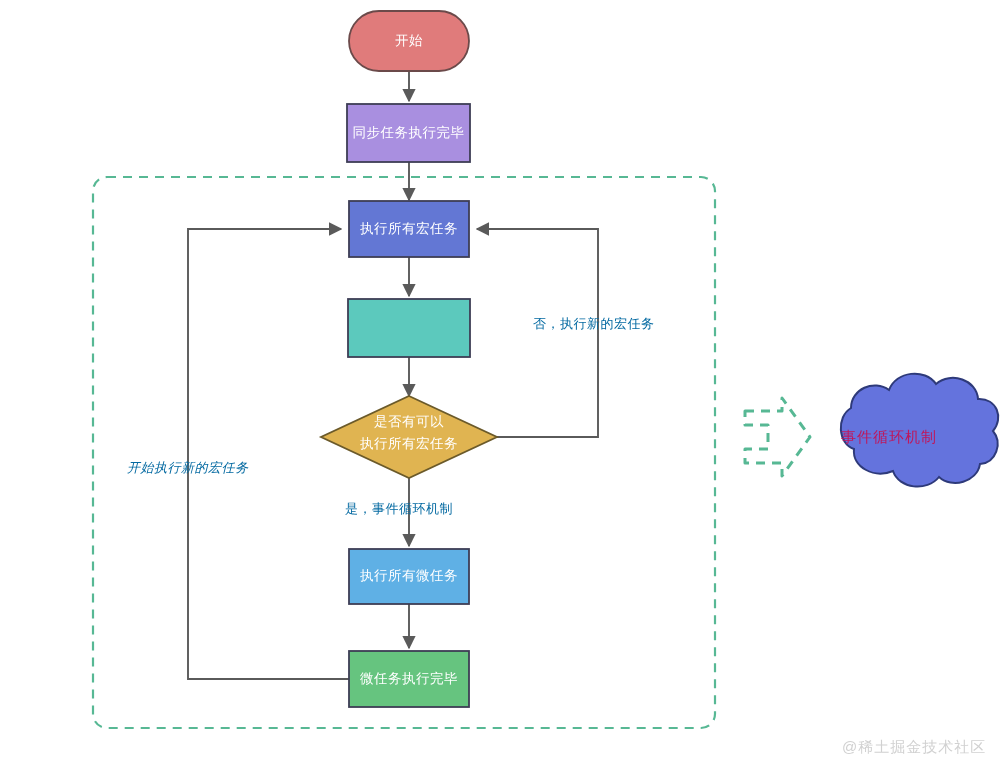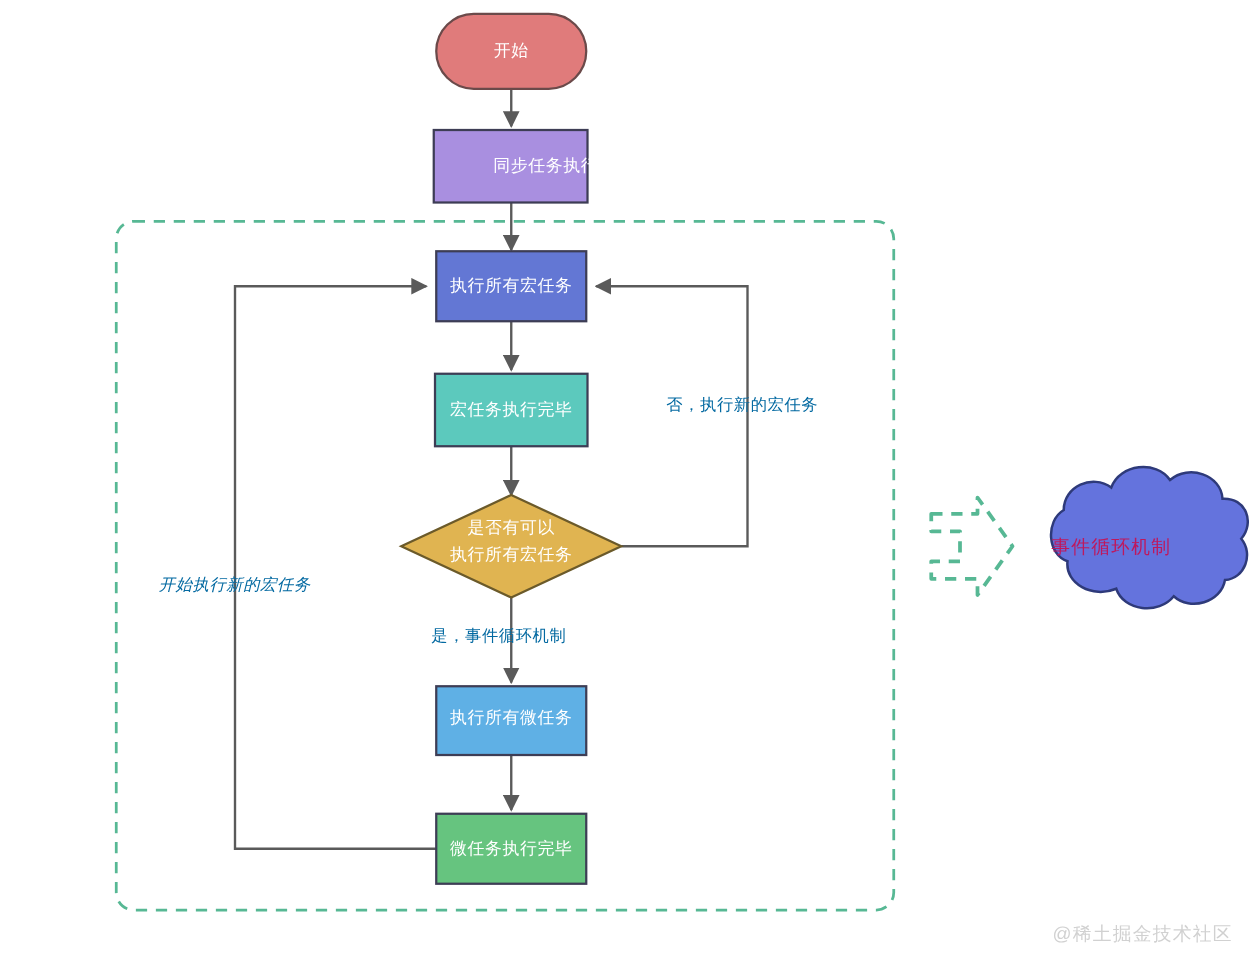--- a/index.html
+++ b/index.html
@@ -111,30 +111,29 @@
                C 1003 443, 996 463, 980 464
                C 977 482, 952 489, 939 477
                C 927 492, 899 489, 893 471
                C 874 479, 852 467, 854 449
                C 838 444, 836 417, 851 408 Z" fill="#6473dd" stroke="#2e3a7a" stroke-width="2"></path>
     </g>
   </svg>
 
   <div class="node-label" style="left:349px; top:11px; width:120px; height:60px;text-align:center;">开始</div>
 
-  <div class="node-label" style="left:347px; top:104px; width:123px; height:58px;padding-left:42px;">同步任务执行完毕</div>
+  <div class="node-label" style="left:347px; top:104px; width:123px; height:58px;">同步任务执行完毕</div>
 
   <div class="node-label" style="left:349px; top:201px; width:120px; height:56px;">执行所有宏任务</div>
 
-  <div class="node-label" style="left:348px; top:299px; width:122px; height:58px;">宏任务执行完毕</div>
 
   <div class="node-label" style="left:341px; top:412px; width:136px; height:20px;">是否有可以</div>
   <div class="node-label" style="left:341px; top:434px; width:136px; height:20px;">执行所有宏任务</div>
 
-  <div class="node-label" style="left:349px; top:549px; width:120px; height:55px;font-family:Liberation Mono, monospace;">执行所有微任务</div>
+  <div class="node-label" style="left:349px; top:549px; width:120px; height:55px;">执行所有微任务</div>
 
   <div class="node-label" style="left:349px; top:651px; width:120px; height:56px;">微任务执行完毕</div>
 
   <div class="cloud-label" style="left:841px; top:428px;">事件循环机制</div>
 
   <div class="edge-label" style="left:533px; top:315px;">否，执行新的宏任务</div>
 
   <div class="edge-label" style="left:127px; top:459px;font-style:italic;">开始执行新的宏任务</div>
 
   <div class="edge-label" style="left:345px; top:500px;">是，事件循环机制</div>

